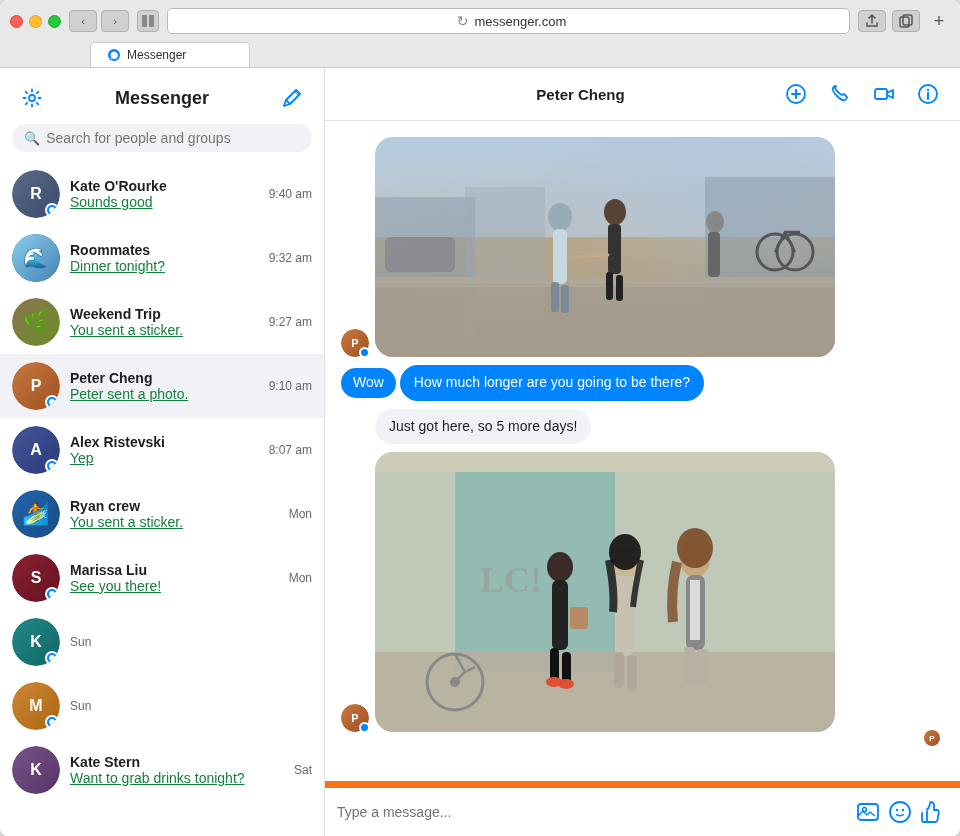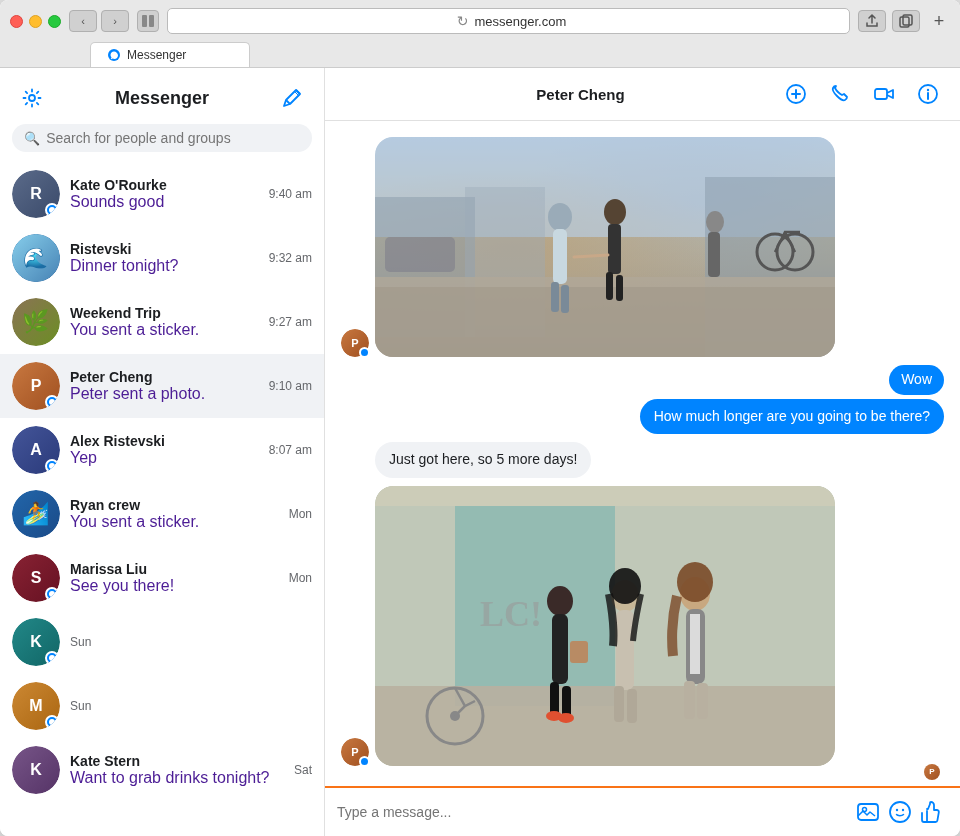--- a/index.html
+++ b/index.html
@@ -202,25 +202,26 @@
     .conv-info { flex: 1; min-width: 0; }
     .conv-name {
       font-size: 14px;
       font-weight: 600;
       color: #1c1e21;
       white-space: nowrap;
       overflow: hidden;
       text-overflow: ellipsis;
     }
     .conv-preview {
-      font-size: 16px;
-      color: #4c1d95;
+      font-size: 14px;
+      color: #15803d;
       white-space: nowrap;
       overflow: hidden;
       text-overflow: ellipsis;
+      text-decoration: underline;
     }
     .conv-time {
       font-size: 12px;
       color: #65676b;
       flex-shrink: 0;
       text-align: center;
     }
 
     
     .chat-area {
@@ -326,21 +327,21 @@
       max-width: 480px;
       border-radius: 18px;
       overflow: hidden;
     }
 
     
     .chat-input-bar {
       display: flex;
       align-items: center;
       padding: 8px 12px;
-      border-top: 2px solid #f97316;
+      border-top: 7px solid #f97316;
       gap: 0;
       flex-shrink: 0;
     }
     .chat-input {
       flex: 1;
       border: none;
       outline: none;
       font-size: 14px;
       color: #65676b;
       background: transparent;
@@ -476,21 +477,21 @@
           <div class="conv-time">9:40 am</div>
         </div>
 
         <div class="conv-item">
           <div class="avatar">
             <div style="background: linear-gradient(135deg, #1a6aaa, #0e4a88); width:100%;height:100%;display:flex;align-items:center;justify-content:center;border-radius:50%;overflow:hidden;">
               <div style="width:48px;height:48px;background:linear-gradient(135deg,#87CEEB,#4682B4);border-radius:50%;display:flex;align-items:center;justify-content:center;font-size:20px;">🌊</div>
             </div>
           </div>
           <div class="conv-info">
-            <div class="conv-name">Ristevski</div>
+            <div class="conv-name">Roommates</div>
             <div class="conv-preview">Dinner tonight?</div>
           </div>
           <div class="conv-time">9:32 am</div>
         </div>
 
         <div class="conv-item">
           <div class="avatar">
             <div style="width:48px;height:48px;background:linear-gradient(135deg,#8B7355,#6B8E23);border-radius:50%;display:flex;align-items:center;justify-content:center;font-size:22px;">🌿</div>
           </div>
           <div class="conv-info">
@@ -653,21 +654,21 @@
                 <ellipse cx="400" cy="115" rx="18" ry="18" fill="none" stroke="#555" stroke-width="3"></ellipse>
                 <ellipse cx="420" cy="115" rx="18" ry="18" fill="none" stroke="#555" stroke-width="3"></ellipse>
                 <path d="M400 115 L410 95 L425 95 M410 95 L420 115" stroke="#555" stroke-width="2.5" fill="none"></path>
 
                 <line x1="199" y1="120" x2="233" y2="118" stroke="#c8a888" stroke-width="3" stroke-linecap="round"></line>
               </svg>
             </div>
           </div>
         </div>
 
-        <div style="display:flex;flex-direction:column;align-items:flex-end;gap:4px;">
+        <div style="display:flex;flex-direction:row;align-items:center;gap:4px;">
           <div class="message-row sent">
             <div class="msg-bubble sent small">Wow</div>
           </div>
           <div class="message-row sent">
             <div class="msg-bubble sent">How much longer are you going to be there?</div>
           </div>
         </div>
 
         <div class="message-row received">
           <div style="width:28px;flex-shrink:0;"></div>

